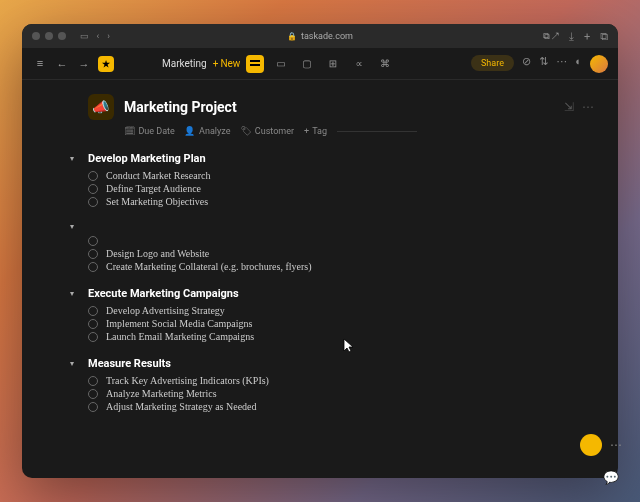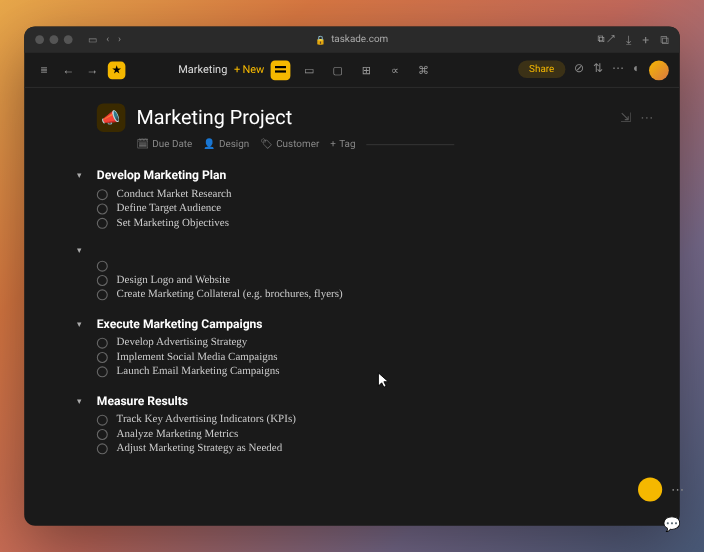--- a/index.html
+++ b/index.html
@@ -55,21 +55,21 @@
   .tb-center .vbtn { width: 18px; height: 18px; display: flex; align-items: center; justify-content: center; border-radius: 4px; color: #999; font-size: 10px; cursor: pointer; }
   .tb-center .vbtn.active { background: #f5b800; color: #000; }
   .tb-right { margin-left: auto; display: flex; align-items: flex-start; gap: 8px; }
   .share-btn { background: rgba(245,184,0,0.15); color: #f5b800; font-size: 9px; padding: 3px 10px; border-radius: 10px; cursor: pointer; }
   .avatar { width: 18px; height: 18px; border-radius: 50%; background: linear-gradient(135deg, #f5b800, #d97842); cursor: pointer; }
   .tb-right .ricon { color: #888; font-size: 11px; cursor: pointer; }
   
   .content { flex: 1; overflow-y: auto; padding: 14px 24px 50px 66px; position: relative; }
   .header-row { display: flex; align-items: center; gap: 10px; margin-bottom: 6px; }
   .project-icon { width: 26px; height: 26px; background: #3a2a00; border-radius: 6px; display: flex; align-items: center; justify-content: center; font-size: 14px; }
-  .project-title { color: #fff; font-size: 18px; font-weight: 400; }
+  .project-title { color: #fff; font-size: 14px; font-weight: 700; }
   .header-actions { margin-left: auto; display: flex; gap: 8px; color: #555; font-size: 12px; }
   .meta-row { display: flex; align-items: center; gap: 10px; margin-left: 36px; margin-bottom: 16px; }
   .meta-chip { display: flex; align-items: center; gap: 3px; color: #888; font-size: 9px; cursor: pointer; }
   .meta-chip .mi { font-size: 9px; }
   .placeholder-line { width: 80px; height: 1px; background: #333; }
   
   .section { margin-bottom: 14px; }
   .section-head { display: flex; align-items: center; gap: 8px; margin-bottom: 4px; margin-left: -18px; }
   .section-head .caret { color: #aaa; font-size: 8px; cursor: pointer; width: 10px; }
   .section-head .title { color: #fff; font-size: 11px; font-weight: 700; }
@@ -160,21 +160,21 @@
       </div>
     </div>
 
     <div class="meta-row">
       <span class="meta-chip">
           <span class="mi">🗓</span>
           <span>Due Date</span>
         </span>
       <span class="meta-chip">
           <span class="mi">👤</span>
-          <span>Design</span>
+          <span>Analyze</span>
         </span>
       <span class="meta-chip">
           <span class="mi">🏷</span>
           <span>Customer</span>
         </span>
       <span class="meta-chip">
           <span class="mi">+</span>
           <span>Tag</span>
         </span>
       <span class="placeholder-line"></span>

